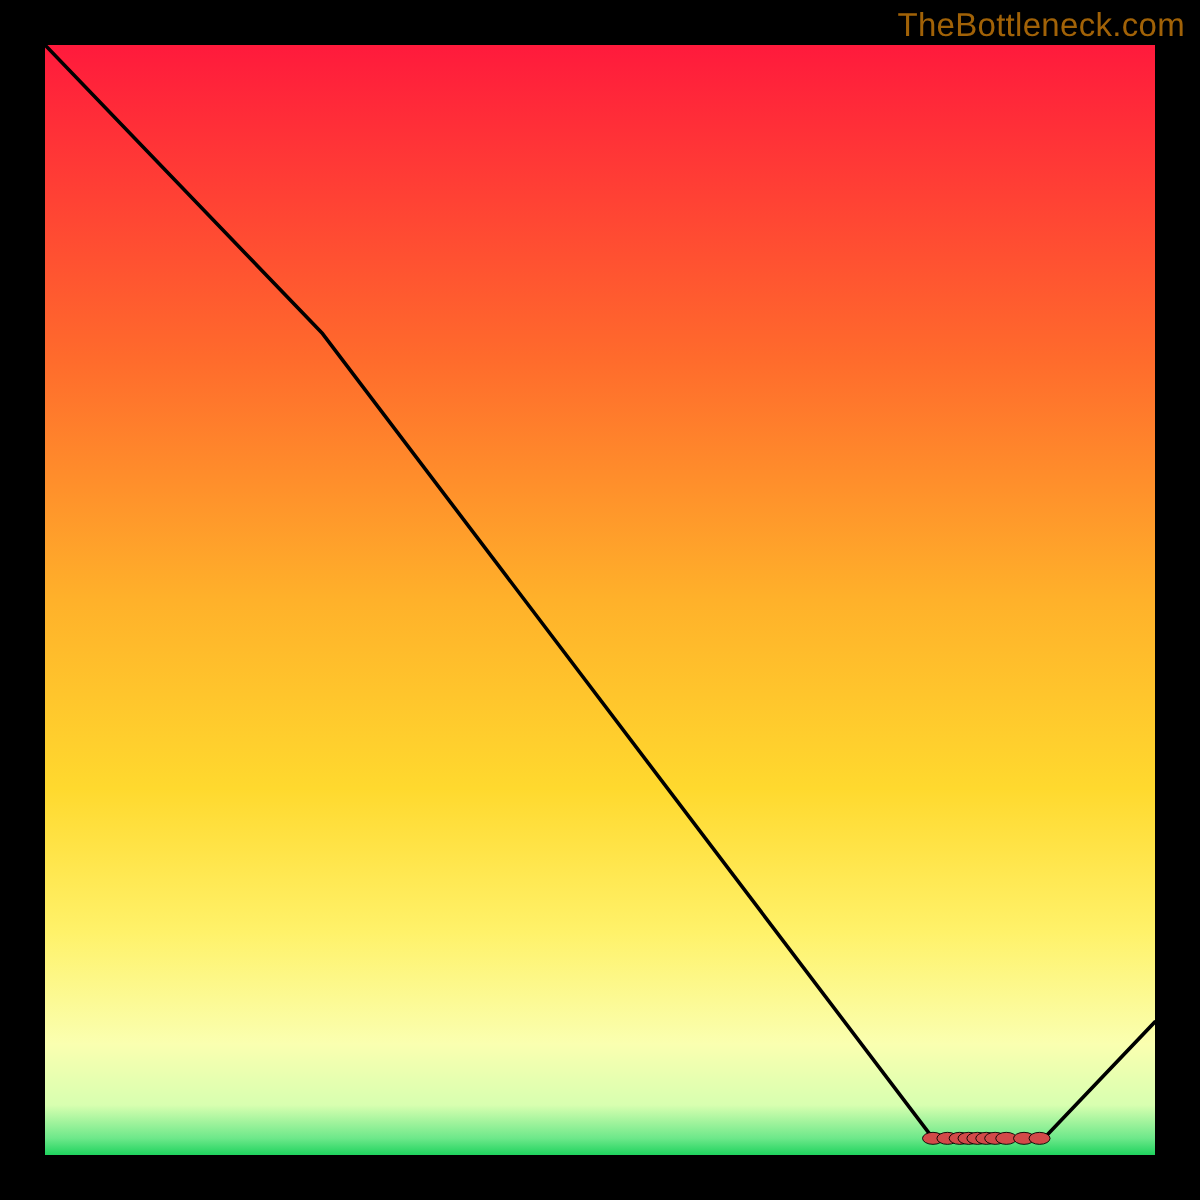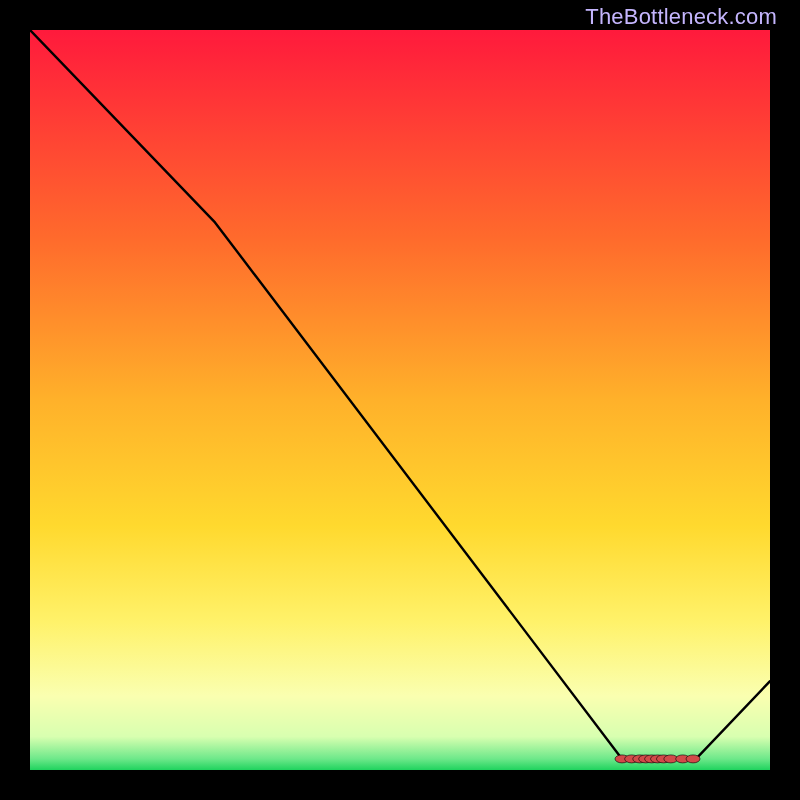--- a/index.html
+++ b/index.html
@@ -13,22 +13,22 @@
   }
   .outer {
     position: relative;
     width: 800px;
     height: 800px;
     background: #000;
   }
   .attribution {
     position: absolute;
     top: 4px;
-    right: 23px;
-    color: #c4b5fd;
+    right: 10px;
+    color: #a16207;
     font-size: 22px;
     font-weight: 500;
     letter-spacing: 0.2px;
     z-index: 10;
   }
   .plot-wrap {
     position: absolute;
     left: 30px;
     top: 30px;
     width: 740px;

